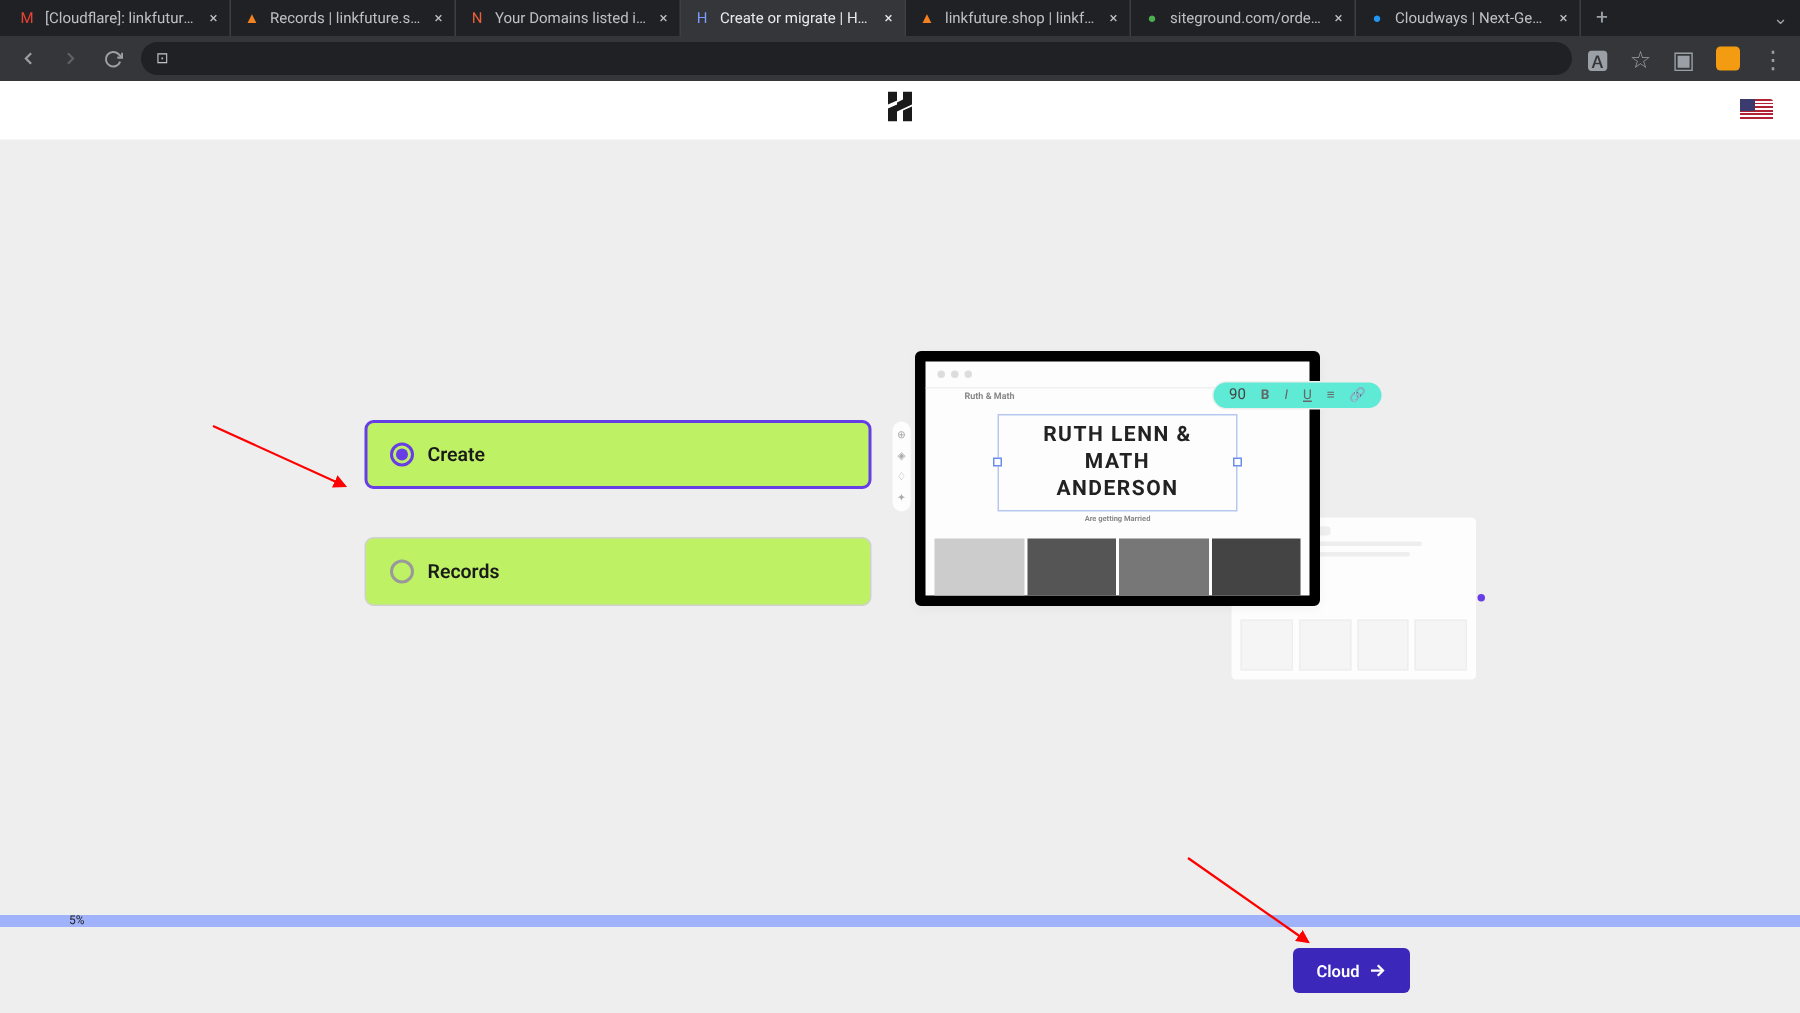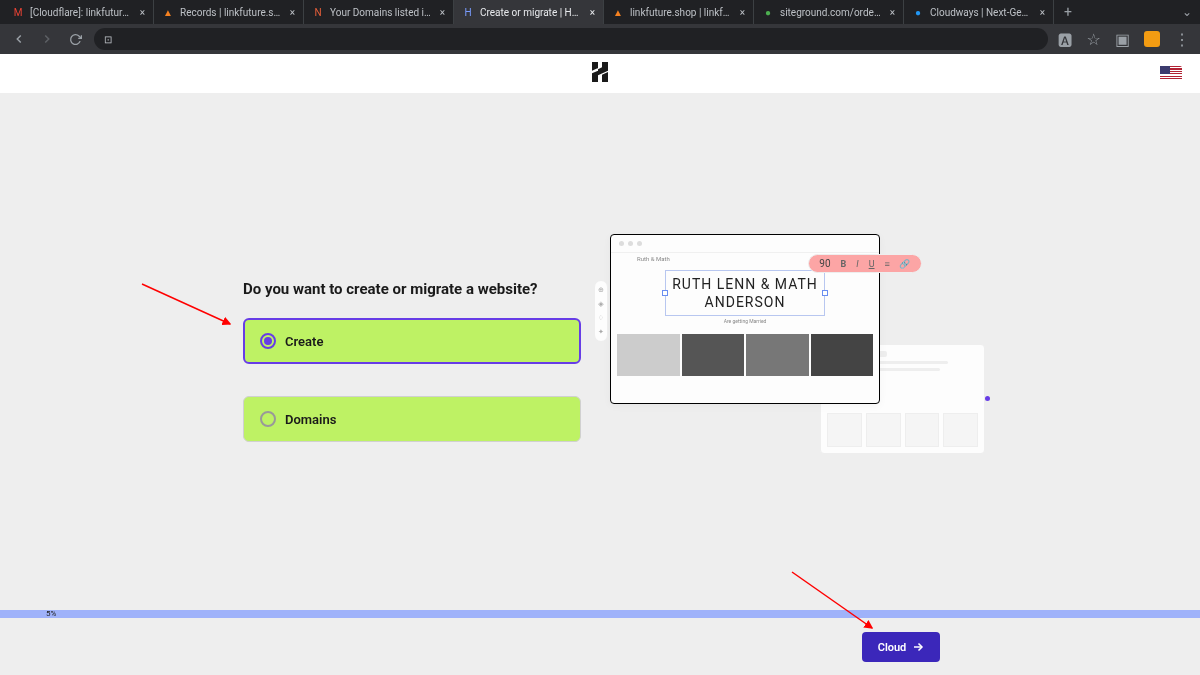--- a/index.html
+++ b/index.html
@@ -41,40 +41,40 @@
   .option.selected .radio::after { content: ""; position: absolute; inset: 2px; border-radius: 50%; background: #673de6; }
   .option-label { font-size: 13px; font-weight: 600; color: #1a1a1a; }
 
   
   .illus { position: absolute; left: 610px; top: 140px; width: 320px; height: 225px; }
   .card-back { position: absolute; right: -55px; top: 110px; width: 165px; height: 110px; background: #fdfdfd; border: 1px solid #eee; border-radius: 4px; padding: 6px; display: flex; flex-direction: column; gap: 4px; }
   .card-back .line { height: 6px; background: #eee; border-radius: 2px; }
   .thumb-row { display: flex; gap: 4px; margin-top: auto; }
   .thumb-row div { flex: 1; height: 34px; background: #f5f5f5; border: 1px solid #eee; }
 
-  .card-front { position: absolute; left: 0; top: 0; width: 270px; height: 170px; background: #fdfdfd; border: 1px solid #000000; border-radius: 4px; box-shadow: 0 2px 8px rgba(0,0,0,0.04); overflow: hidden; }
+  .card-front { position: absolute; left: 0; top: 0; width: 270px; height: 170px; background: #fdfdfd; border: 7px solid #000000; border-radius: 4px; box-shadow: 0 2px 8px rgba(0,0,0,0.04); overflow: hidden; font-weight: bold; }
   .win-dots { display: flex; gap: 4px; padding: 6px 8px; border-bottom: 1px solid #f0f0f0; }
   .win-dots span { width: 5px; height: 5px; border-radius: 50%; background: #ddd; }
   .mini-head { font-size: 6px; color: #888; padding-left: 26px; padding-top: 2px; }
   .headline-box { margin: 8px auto 2px; width: 160px; border: 1px solid #b8c7f0; padding: 4px 6px; text-align: center; font-family: "Times New Roman", serif; font-size: 14px; letter-spacing: 1px; line-height: 1.3; color: #222; position: relative; }
   .handles::before, .handles::after { content: ""; position: absolute; width: 4px; height: 4px; border: 1px solid #6a8ef0; background: #fff; top: 50%; margin-top: -3px; }
   .handles::before { left: -4px; }
   .handles::after { right: -4px; }
   .subhead { text-align: center; font-size: 5px; color: #888; margin-top: 2px; }
   .photos { display: flex; gap: 2px; margin-top: 10px; padding: 0 6px; }
   .photos div { flex: 1; height: 42px; background: #888; }
   .photos div:nth-child(1){ background:#ccc; }
   .photos div:nth-child(2){ background:#555; }
   .photos div:nth-child(3){ background:#777; }
   .photos div:nth-child(4){ background:#444; }
 
   .side-tools { position: absolute; left: -16px; top: 46px; width: 14px; background: #fdfdfd; border: 1px solid #eee; border-radius: 8px; display: flex; flex-direction: column; gap: 6px; padding: 5px 0; align-items: center; }
   .side-tools span { font-size: 7px; color: #aaa; }
 
-  .toolbar { position: absolute; right: 8px; top: 20px; background: #fca5a5; border: 1px solid #eee; border-radius: 12px; display: flex; align-items: center; gap: 10px; padding: 3px 10px; font-size: 9px; color: #666; z-index: 5; }
+  .toolbar { position: absolute; right: 8px; top: 20px; background: #5eead4; border: 1px solid #eee; border-radius: 12px; display: flex; align-items: center; gap: 10px; padding: 3px 10px; font-size: 9px; color: #666; z-index: 5; }
   .toolbar .num { font-size: 10px; color: #444; }
 
   .prog-dot { position: absolute; right: -60px; top: 162px; width: 5px; height: 5px; border-radius: 50%; background: #673de6; }
 
   
   .progress-layer { position: absolute; left: 0; top: 610px; width: 100%; height: 8px; background: #9fb2fa; }
   .progress-layer .pct { position: absolute; left: 46px; top: -1px; font-size: 8px; color: #222; }
 
   .next-btn { position: absolute; left: 862px; top: 632px; width: 78px; height: 30px; background: #3b27ba; color: #fff; border-radius: 4px; display: flex; align-items: center; justify-content: center; gap: 6px; font-size: 11px; font-weight: 600; cursor: pointer; }
 
@@ -160,28 +160,27 @@
   <div class="logo">
     <svg width="16" height="20" viewBox="0 0 24 30">
         <path fill="#1a1a1a" d="M0 0h9v11l6-3V0h9v13l-15 7V9L0 13V0zm0 17l9-4v17H0V17zm15 13V19l9-4v15h-9z"></path>
       </svg>
   </div>
   <div class="flag"></div>
 </div>
 
 <div class="content">
   <div class="left-col">
-    <div class="question">Do you want to create or migrate a website?</div>
     <div class="option selected">
       <div class="radio"></div>
       <div class="option-label">Create</div>
     </div>
     <div class="option">
       <div class="radio"></div>
-      <div class="option-label">Domains</div>
+      <div class="option-label">Records</div>
     </div>
   </div>
 
   <div class="illus">
     <div class="card-back">
       <div class="line" style="width:40%"></div>
       <div class="line" style="width:80%;height:3px"></div>
       <div class="line" style="width:75%;height:3px"></div>
       <div class="thumb-row">
           <div></div>

